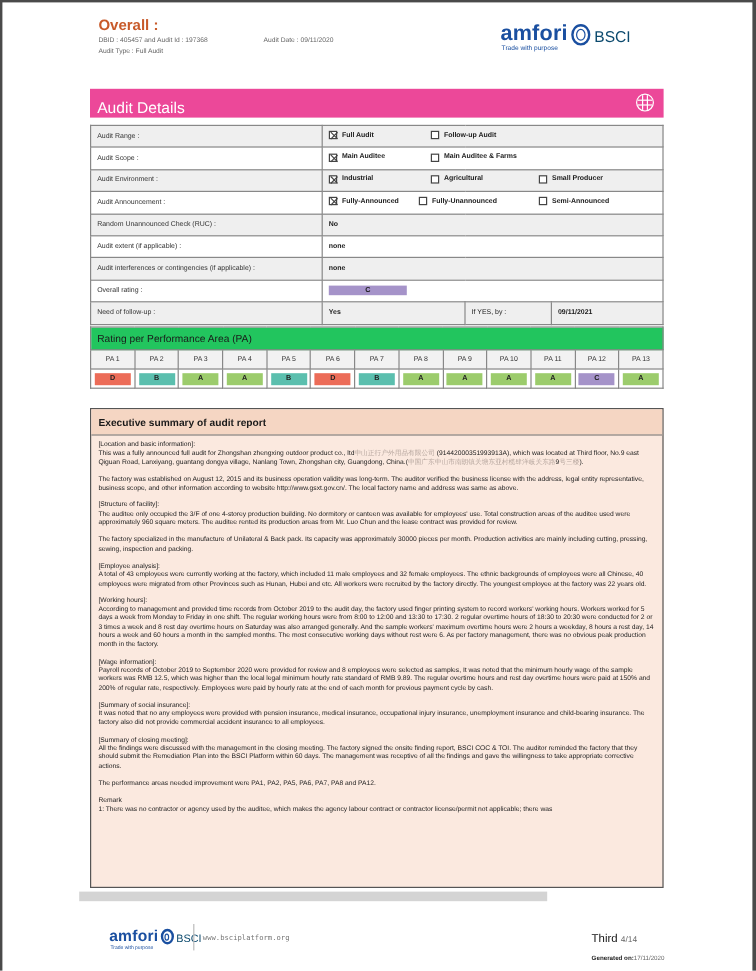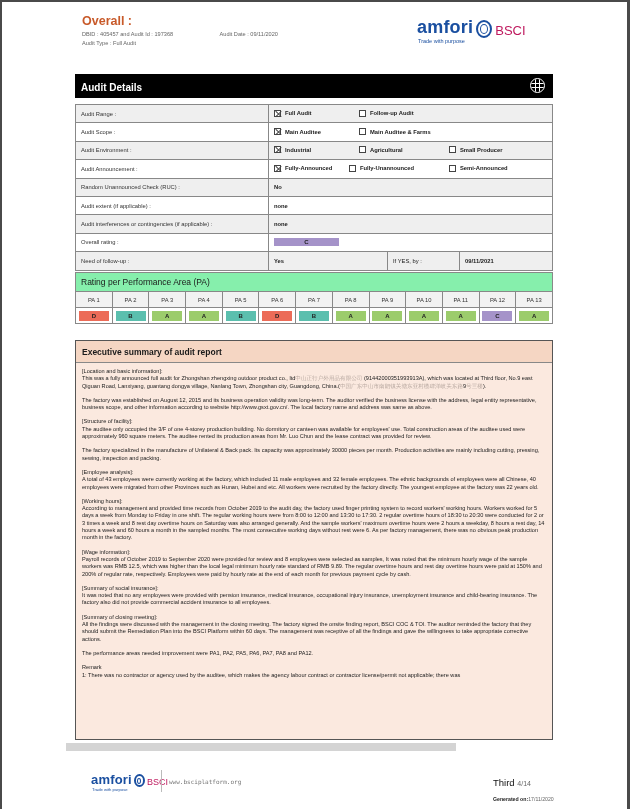--- a/index.html
+++ b/index.html
@@ -16,50 +16,50 @@
   .producer-name { font-weight: bold; font-size: 12.5px; line-height: 13px; width: 200px; color: #111; }
   .meta { font-size: 5.6px; color: #666; margin-top: 3px; }
   .meta span { display: inline-block; }
   .meta .m1 { width: 136px; }
   .meta-row2 { margin-top: 3px; }
 
   .logo { position: absolute; display: flex; align-items: flex-end; }
   .logo .amf { color: #1a4fa0; font-weight: bold; letter-spacing: 0.2px; }
   .logo .ring { border: 2px solid #1a4fa0; border-radius: 50%; position: relative; }
   .logo .ring::after { content: ""; position: absolute; border: 1.5px solid #1a4fa0; border-radius: 50%; left: 2px; top: 2px; right: 2px; bottom: 2px; }
-  .logo .bsci { color: #be185d; font-weight: normal; }
+  .logo .bsci { color: #0c4a6e; font-weight: normal; }
   .logo .tag { position: absolute; color: #1a4fa0; }
   .logo-top { left: 417px; top: 17px; }
   .logo-top .amf { font-size: 18px; }
   .logo-top .ring { width: 16px; height: 18px; margin: 2px 3px 0 3px; }
   .logo-top .bsci { font-size: 13px; margin-top: 5px; }
   .logo-top .tag { font-size: 5.5px; left: 1px; top: 21px; }
 
   
-  .section-bar { position: absolute; left: 75px; top: 74px; width: 478px; height: 24px; background: #000000; color: #fff; font-weight: bold; font-size: 10px; padding: 8px 0 0 6px; }
+  .section-bar { position: absolute; left: 75px; top: 74px; width: 478px; height: 24px; background: #ec4899; color: #fff; font-weight: normal; font-size: 13px; padding: 8px 0 0 6px; }
   .globe { position: absolute; right: 8px; top: 4px; width: 15px; height: 15px; border: 1.3px solid #fff; border-radius: 50%; overflow: hidden; }
   .globe i { position: absolute; background: #fff; }
 
   table { border-collapse: collapse; }
   .details { position: absolute; left: 75px; top: 104px; width: 478px; font-size: 5.8px; border: 1.5px solid #555; }
   .details td { border: 1px solid #888; height: 18.4px; padding: 0 5px; vertical-align: middle; }
   .details tr:nth-child(odd) td { background: #efefef; }
   .details tr:nth-child(even) td { background: #ffffff; }
   .details td.lbl { width: 193px; color: #333; }
   .details td.val { font-weight: bold; }
   .opt { display: inline-flex; align-items: center; margin-right: 10px; font-weight: bold; }
   .cb { width: 7px; height: 7px; border: 0.8px solid #444; background: #fff; margin-right: 4px; position: relative; display: inline-block; }
   .cb.checked::before, .cb.checked::after { content: ""; position: absolute; left: 3px; top: -1px; width: 0.8px; height: 8px; background: #444; }
   .cb.checked::before { transform: rotate(45deg); }
   .cb.checked::after { transform: rotate(-45deg); }
   .rating-pill { display: inline-block; width: 65px; height: 8px; background: #a593c9; text-align: center; font-size: 6px; line-height: 8px; font-weight: bold; }
 
   
   .pa { position: absolute; left: 75px; top: 272px; width: 478px; border: 1.5px solid #555; font-size: 5.8px; }
-  .pa .pa-title td { background: #86efac; font-size: 8.5px; font-weight: normal; padding: 4px 5px; height: 18px; text-align: left; }
+  .pa .pa-title td { background: #22c55e; font-size: 8.5px; font-weight: normal; padding: 4px 5px; height: 18px; text-align: left; }
   .pa td { border: 1px solid #888; text-align: center; height: 16px; }
   .pa .pa-head td { background: #f2f2f2; color: #333; }
   .pa .pa-vals td { background: #fff; }
   .pill { display: inline-block; width: 30px; height: 10px; line-height: 10px; font-weight: bold; font-size: 6px; color: #222; }
 
   
   .exec { position: absolute; left: 75px; top: 340px; width: 478px; height: 400px; border: 1.5px solid #555; background: #fbe9df; overflow: hidden; }
   .exec-title { height: 22px; background: #f5d6c3; border-bottom: 1px solid #888; font-size: 8.5px; font-weight: bold; padding: 6px 6px 0 6px; }
   .exec-body { padding: 5px 6px 0 6px; font-size: 5.6px; line-height: 7.3px; color: #222; }
   .exec-body p { margin-bottom: 7px; }

